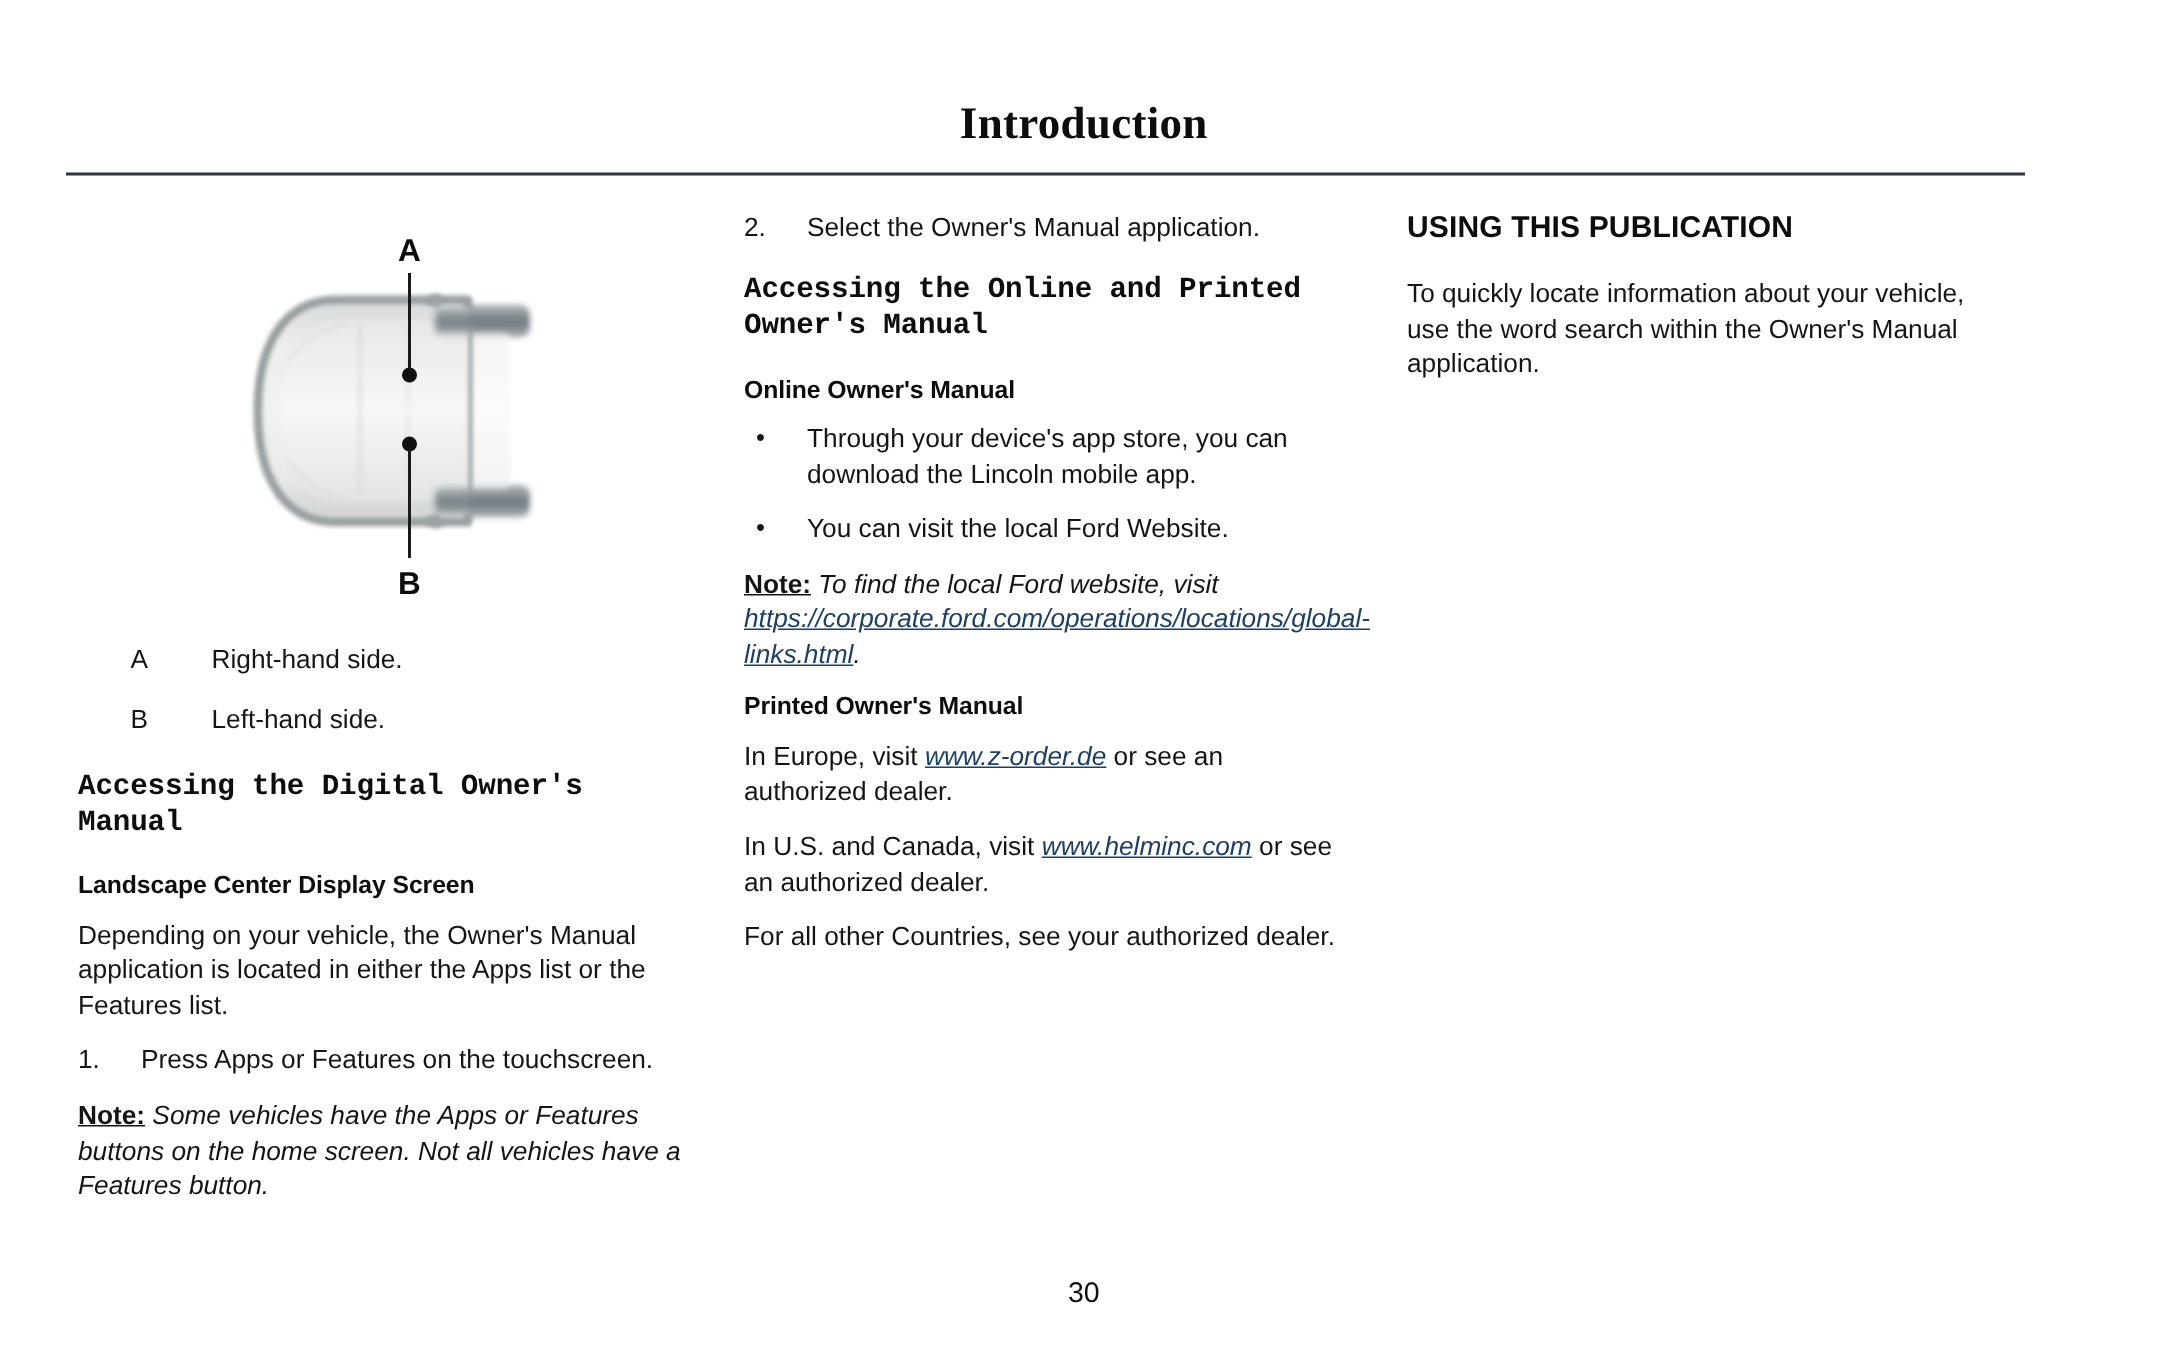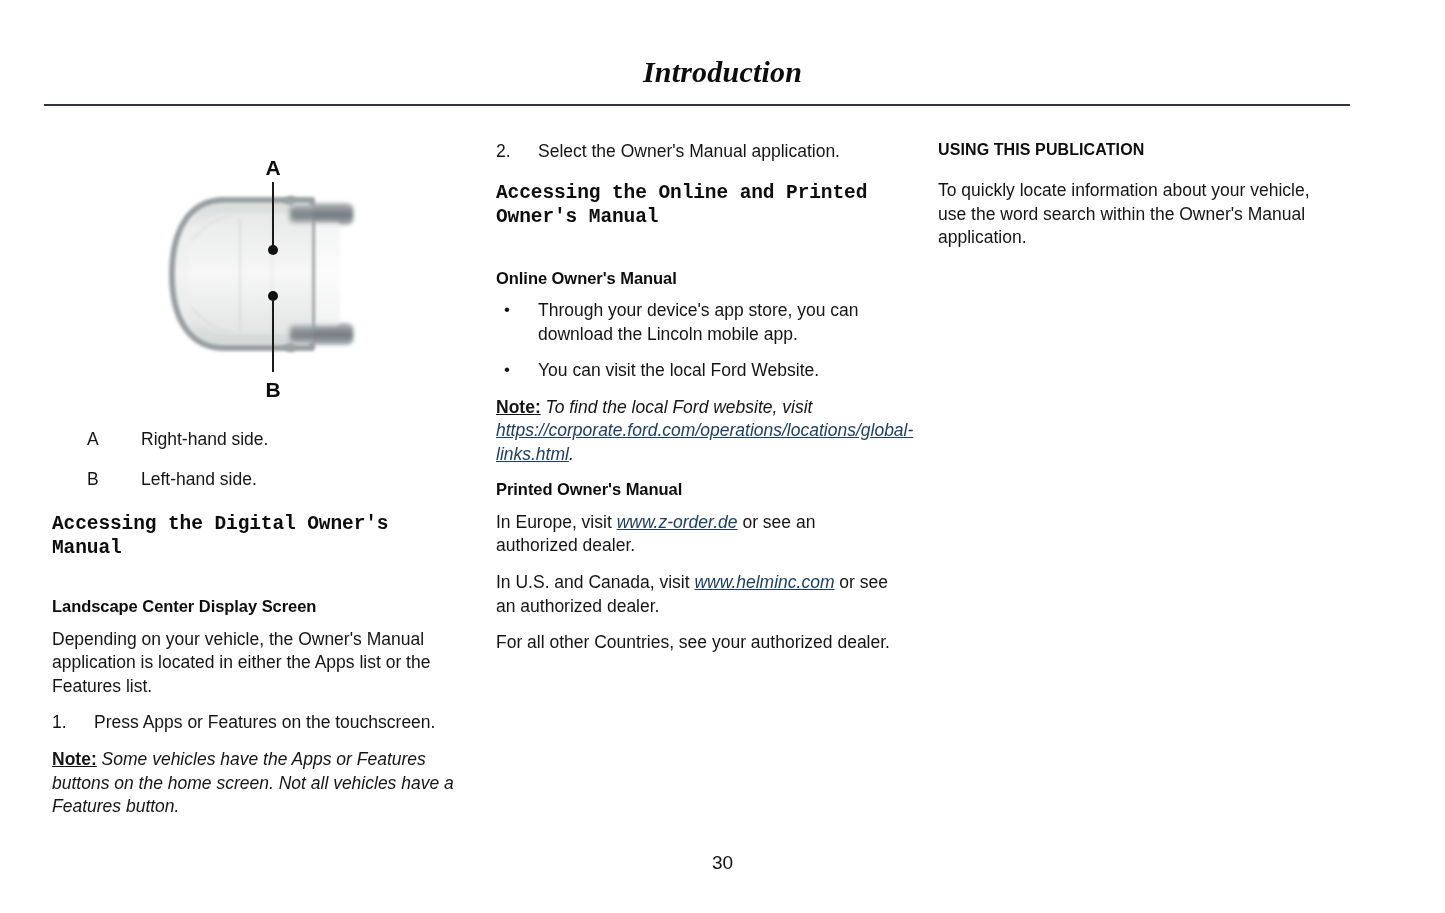--- a/index.html
+++ b/index.html
@@ -12,25 +12,24 @@
     height: 913px;
     font-family: "Liberation Sans", sans-serif;
     color: #101010;
     position: relative;
     overflow: hidden;
   }
 
   
   .page-header {
     position: absolute;
-    top: 1px;
+    top: 12px;
     left: 0;
     width: 1317px;
     height: 110px;
-    font-style: italic;
   }
   .page-title {
     position: absolute;
     top: 54px;
     left: 0;
     width: 1445px;
     text-align: center;
     font-family: "Liberation Serif", serif;
     font-weight: bold;
     font-size: 30px;
@@ -67,21 +66,21 @@
   .h-sec {
     font-size: 19.5px;
     font-weight: bold;
     line-height: 1.23;
     color: #0d0d0d;
     margin: 0 0 12px 0;
     letter-spacing: -0.1px;
     font-family: Liberation Mono, monospace;
   }
   .h-caps {
-    font-size: 16px;
+    font-size: 20px;
     font-weight: bold;
     line-height: 1.2;
     color: #0d0d0d;
     margin: 0 0 20px 0;
     letter-spacing: 0.1px;
   }
   .h-sub {
     font-size: 16.5px;
     font-weight: bold;
     line-height: 1.25;
@@ -299,21 +298,21 @@
         <span>Right-hand side.</span>
       </div>
       <div class="legend-row">
         <span class="legend-key">B</span>
         <span>Left-hand side.</span>
       </div>
     </div>
 
     <h2 class="h-sec" style="margin-top:22px;">Accessing the Digital Owner's Manual</h2>
 
-    <h3 class="h-sub" style="margin-top:35px;">Landscape Center Display Screen</h3>
+    <h3 class="h-sub" style="margin-top:19px;">Landscape Center Display Screen</h3>
 
     <p class="body">Depending on your vehicle, the Owner's Manual application is located in either the Apps list or the Features list.</p>
 
     <div class="li-row">
       <span class="marker">1.</span>
       <span>Press Apps or Features on the touchscreen.</span>
     </div>
 
     <p class="note">
       <span class="note-lead">Note:</span><span> Some vehicles have the Apps or Features buttons on the home screen. Not all vehicles have a Features button.</span>
@@ -322,21 +321,21 @@
 
   <div class="col col-mid">
 
     <div class="li-row" style="margin-bottom:18px;">
       <span class="marker">2.</span>
       <span>Select the Owner's Manual application.</span>
     </div>
 
     <h2 class="h-sec">Accessing the Online and Printed Owner's Manual</h2>
 
-    <h3 class="h-sub" style="margin-top:38px;">Online Owner's Manual</h3>
+    <h3 class="h-sub" style="margin-top:20px;">Online Owner's Manual</h3>
 
     <div class="li-row bullet">
       <span class="marker">•</span>
       <span>Through your device's app store, you can download the Lincoln mobile app.</span>
     </div>
     <div class="li-row bullet">
       <span class="marker">•</span>
       <span>You can visit the local Ford Website.</span>
     </div>
 

